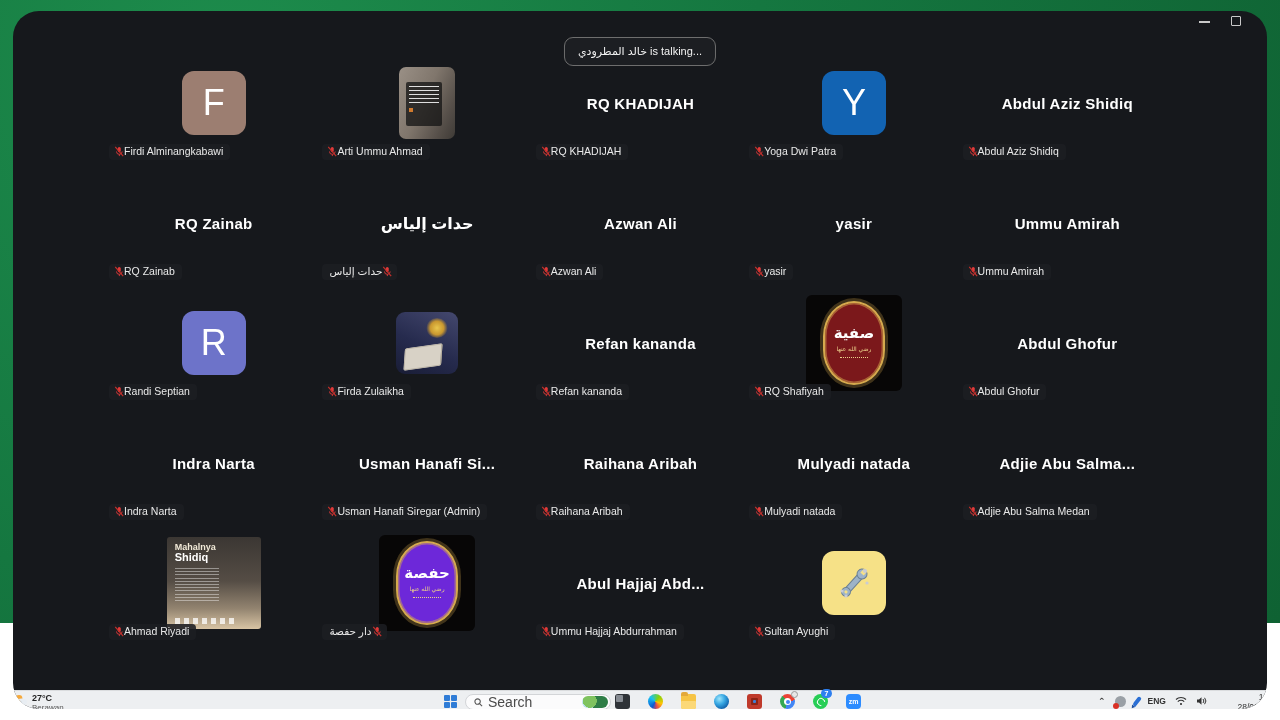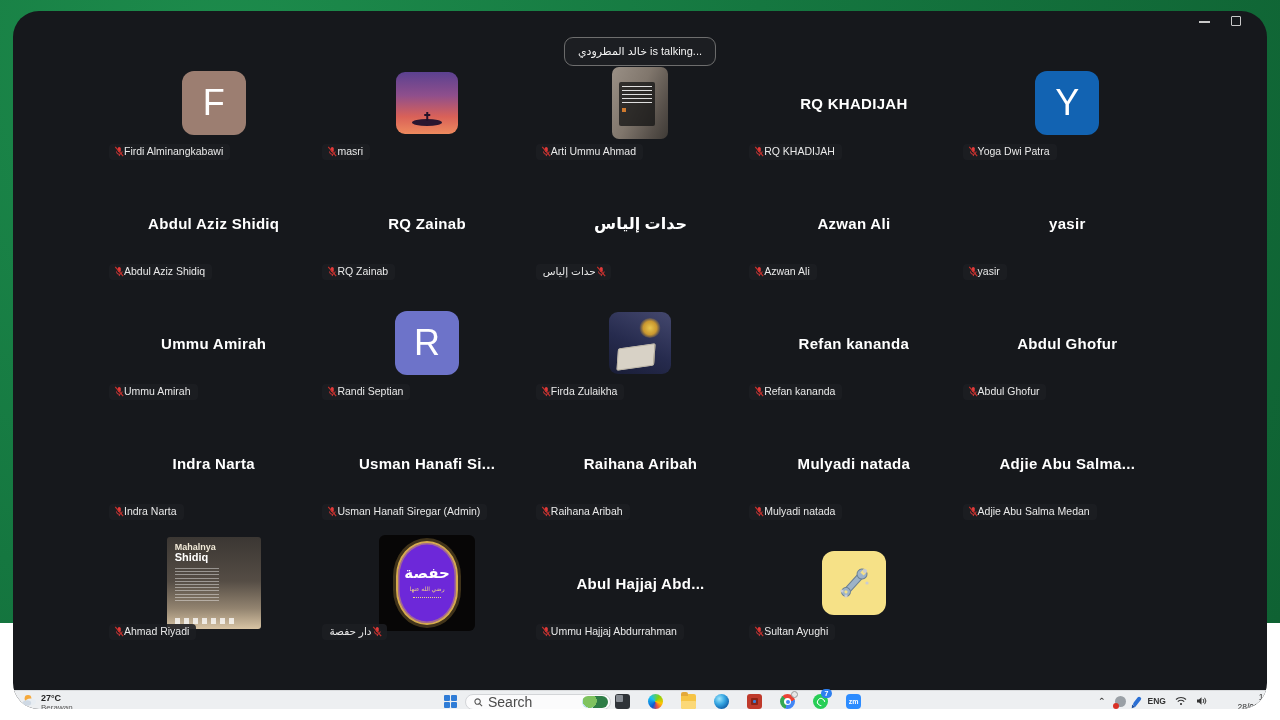--- a/index.html
+++ b/index.html
@@ -71,21 +71,21 @@
   .p-t2{color:#ffffff;font-size:11px;font-weight:800;line-height:11px;}
   .p-lines{margin-top:5px;width:44px;height:34px;
     background:repeating-linear-gradient(180deg,rgba(255,255,255,.42) 0 1px,transparent 1px 3.2px);}
   .p-foot{position:absolute;left:8px;bottom:5px;width:60px;height:6px;
     background:repeating-linear-gradient(90deg,rgba(255,255,255,.75) 0 5px,transparent 5px 9px);}
 
   .av-wrench{width:64px;height:64px;border-radius:12px;background:#f6e187;display:flex;align-items:center;justify-content:center;}
 
   
   .taskbar{position:absolute;left:0;right:0;bottom:-13px;height:31px;background:#edeff1;border-top:1px solid #dadcde;}
-  .weather{position:absolute;left:9px;top:2px;display:flex;gap:4px;align-items:flex-start;}
+  .weather{position:absolute;left:0;top:2px;display:flex;gap:4px;align-items:flex-start;}
   .weather .wtxt{display:flex;flex-direction:column;}
   .w-temp{font-size:9px;color:#222;font-weight:700;line-height:10px;}
   .w-cond{font-size:8px;color:#555;line-height:9px;}
 
   .start{position:absolute;left:431px;top:4px;width:13px;height:13px;display:grid;grid-template-columns:6px 6px;grid-template-rows:6px 6px;gap:1px;}
   .start span{background:#2f7cd6;border-radius:1px;}
 
   .searchpill{position:absolute;left:452px;top:3px;width:146px;height:16px;background:#fbfbfc;border:1px solid #d3d5d8;
     border-radius:9px;display:flex;align-items:center;gap:5px;padding:0 2px 0 8px;box-sizing:border-box;}
   .searchpill .stext{font-size:14px;color:#4a4a4a;flex:1;}
@@ -148,37 +148,20 @@
               <rect x="4.5" y="1" width="3.6" height="6" rx="1.8" fill="#e03a3a"></rect>
               <path d="M3 6.5a3.4 3.4 0 0 0 6.8 0" fill="none" stroke="#e03a3a" stroke-width="1.1"></path>
               <line x1="6.4" y1="10" x2="6.4" y2="12" stroke="#e03a3a" stroke-width="1.1"></line>
               <line x1="1.5" y1="1" x2="11" y2="12" stroke="#c62f2a" stroke-width="1.4"></line>
             </svg>
             <span>Firdi Alminangkabawi</span>
           </div>
         </div>
         <div class="tile">
           <div class="tile-center">
-            <div class="av av-sunset">
-              <div class="sil-mound"></div>
-              <div class="sil-cross"></div>
-            </div>
-          </div>
-          <div class="pill">
-            <svg class="mic" width="10" height="11" viewBox="0 0 12 13">
-              <rect x="4.5" y="1" width="3.6" height="6" rx="1.8" fill="#e03a3a"></rect>
-              <path d="M3 6.5a3.4 3.4 0 0 0 6.8 0" fill="none" stroke="#e03a3a" stroke-width="1.1"></path>
-              <line x1="6.4" y1="10" x2="6.4" y2="12" stroke="#e03a3a" stroke-width="1.1"></line>
-              <line x1="1.5" y1="1" x2="11" y2="12" stroke="#c62f2a" stroke-width="1.4"></line>
-            </svg>
-            <span>masri</span>
-          </div>
-        </div>
-        <div class="tile">
-          <div class="tile-center">
             <div class="av av-quote">
               <div class="q-card">
                 <div class="q-lines"></div>
                 <div class="q-mark"></div>
               </div>
             </div>
           </div>
           <div class="pill">
             <svg class="mic" width="10" height="11" viewBox="0 0 12 13">
               <rect x="4.5" y="1" width="3.6" height="6" rx="1.8" fill="#e03a3a"></rect>
@@ -336,20 +319,40 @@
             <div class="center-name">Refan kananda</div>
           </div>
           <div class="pill">
             <svg class="mic" width="10" height="11" viewBox="0 0 12 13">
               <rect x="4.5" y="1" width="3.6" height="6" rx="1.8" fill="#e03a3a"></rect>
               <path d="M3 6.5a3.4 3.4 0 0 0 6.8 0" fill="none" stroke="#e03a3a" stroke-width="1.1"></path>
               <line x1="6.4" y1="10" x2="6.4" y2="12" stroke="#e03a3a" stroke-width="1.1"></line>
               <line x1="1.5" y1="1" x2="11" y2="12" stroke="#c62f2a" stroke-width="1.4"></line>
             </svg>
             <span>Refan kananda</span>
+          </div>
+        </div>
+        <div class="tile">
+          <div class="tile-center">
+            <div class="badge96">
+              <div class="medallion red">
+                <div class="b-title">صفية</div>
+                <div class="b-sub">رضي الله عنها</div>
+                <div class="b-dash"></div>
+              </div>
+            </div>
+          </div>
+          <div class="pill">
+            <svg class="mic" width="10" height="11" viewBox="0 0 12 13">
+              <rect x="4.5" y="1" width="3.6" height="6" rx="1.8" fill="#e03a3a"></rect>
+              <path d="M3 6.5a3.4 3.4 0 0 0 6.8 0" fill="none" stroke="#e03a3a" stroke-width="1.1"></path>
+              <line x1="6.4" y1="10" x2="6.4" y2="12" stroke="#e03a3a" stroke-width="1.1"></line>
+              <line x1="1.5" y1="1" x2="11" y2="12" stroke="#c62f2a" stroke-width="1.4"></line>
+            </svg>
+            <span>RQ Shafiyah</span>
           </div>
         </div>
         <div class="tile">
           <div class="tile-center">
             <div class="center-name">Abdul Ghofur</div>
           </div>
           <div class="pill">
             <svg class="mic" width="10" height="11" viewBox="0 0 12 13">
               <rect x="4.5" y="1" width="3.6" height="6" rx="1.8" fill="#e03a3a"></rect>
               <path d="M3 6.5a3.4 3.4 0 0 0 6.8 0" fill="none" stroke="#e03a3a" stroke-width="1.1"></path>

